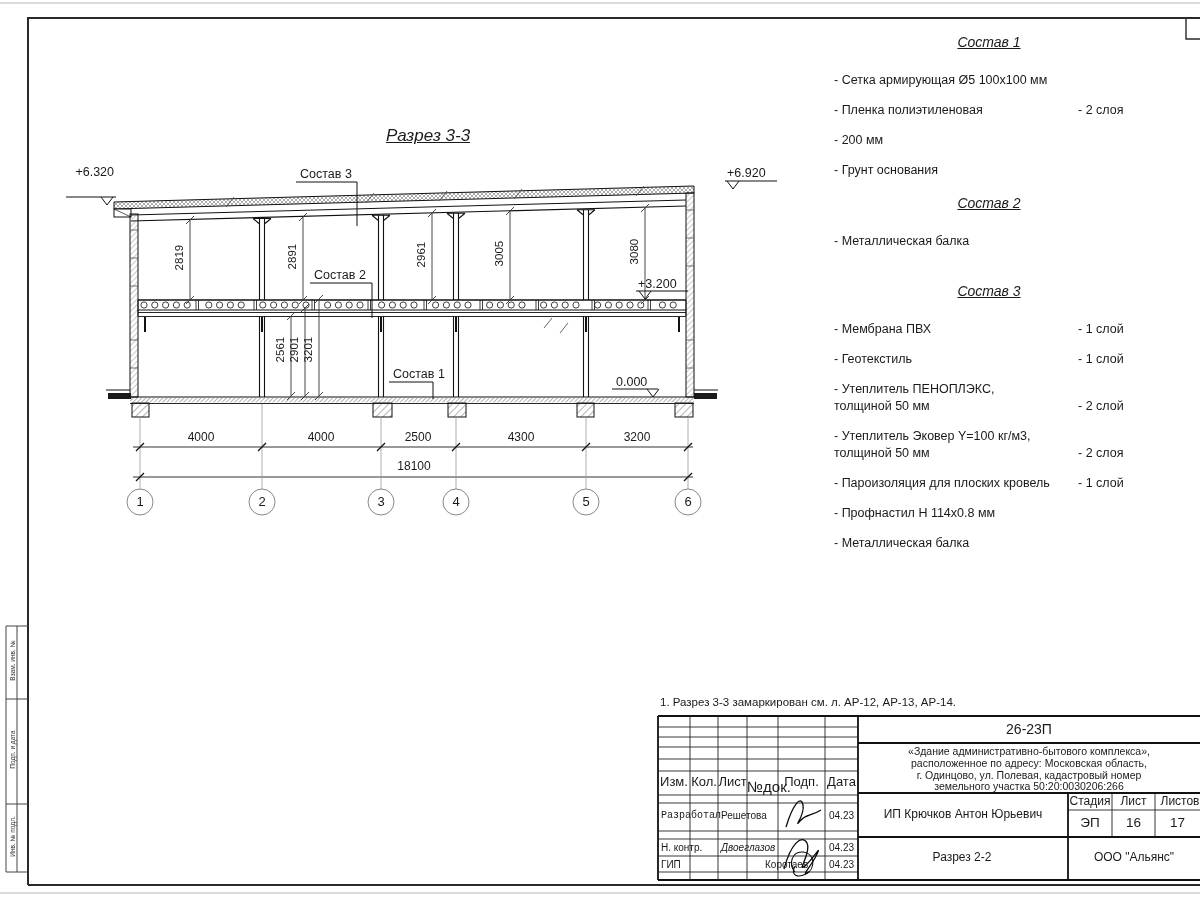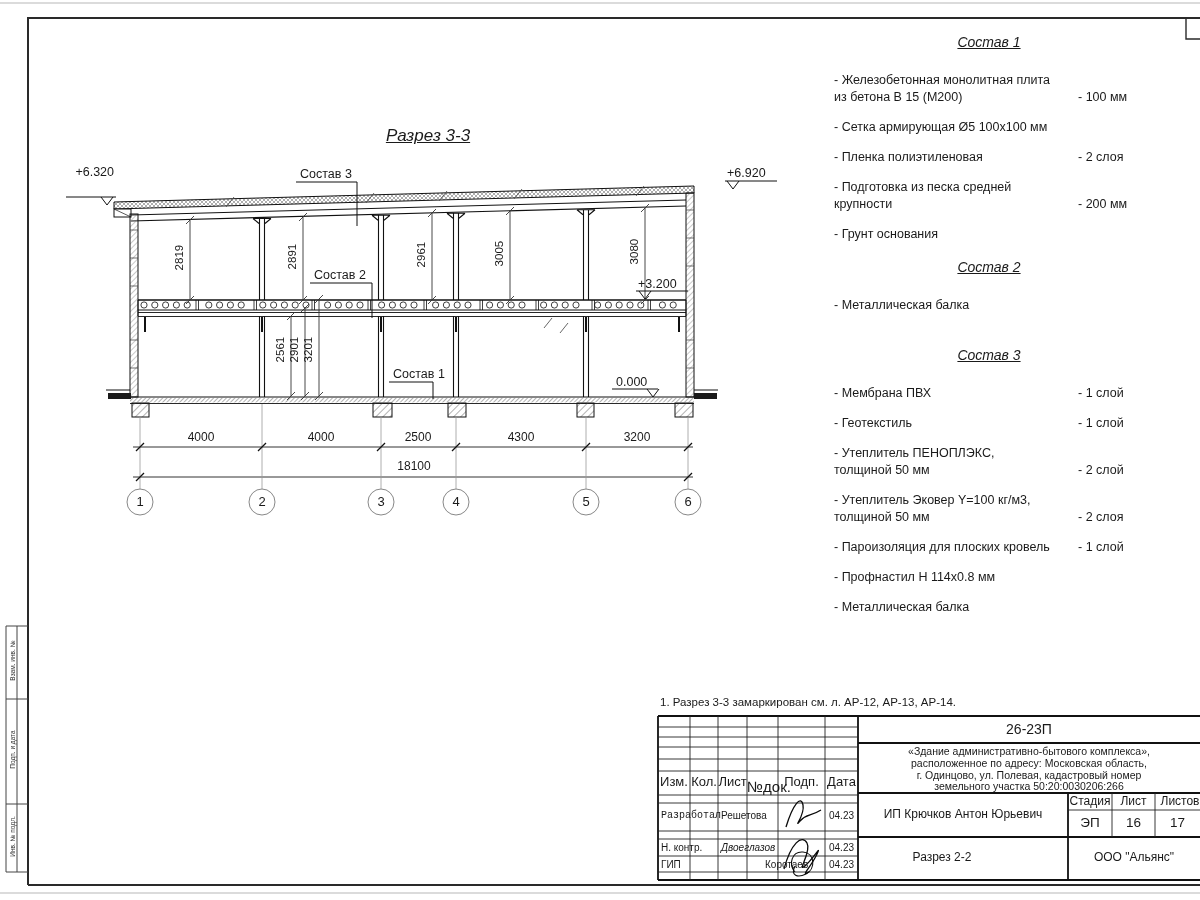--- a/index.html
+++ b/index.html
@@ -240,42 +240,31 @@
 <div class="t" style="left:300px;top:167px;font-size:12.5px;">Состав 3</div>
 <div class="t" style="left:314px;top:268px;font-size:12.5px;">Состав 2</div>
 <div class="t" style="left:393px;top:367px;font-size:12.5px;">Состав 1</div>
 
 <div class="t" style="left:660px;top:696px;font-size:11.5px;">1. Разрез 3-3 замаркирован см. л. АР-12, АР-13, АР-14.</div>
 
 <div id="comps">
     <div class="comp-head" style="margin-top:0px;">Состав 1</div>
     <div class="comp-item">
       <div class="comp-name">
-        <div>- Железобетонная  монолитная плита</div>
-        <div>из бетона В 15 (М200)</div>
-      </div>
-      <div class="comp-val">- 100 мм</div>
-    </div>
-    <div class="comp-item">
-      <div class="comp-name">
         <div>- Сетка армирующая Ø5 100х100 мм</div>
       </div>
       <div class="comp-val"></div>
     </div>
     <div class="comp-item">
       <div class="comp-name">
         <div>- Пленка полиэтиленовая</div>
       </div>
       <div class="comp-val">-  2 слоя</div>
     </div>
     <div class="comp-item">
-      <div class="comp-name">
-        <div>- Подготовка из песка средней</div>
-        <div>крупности</div>
-      </div>
       <div class="comp-val">- 200 мм</div>
     </div>
     <div class="comp-item">
       <div class="comp-name">
         <div>- Грунт основания</div>
       </div>
       <div class="comp-val"></div>
     </div>
     <div class="comp-head" style="margin-top:16px;">Состав 2</div>
     <div class="comp-item">
@@ -332,21 +321,21 @@
   </div>
 
 <div class="tb c" style="left:858px;top:722px;width:342px;font-size:14px;">26-23П</div>
 <div id="project-lines" class="tb c" style="left:862px;top:746px;width:334px;font-size:10.5px;line-height:11.8px;">
     <div>«Здание административно-бытового комплекса»,</div>
     <div>расположенное по адресу: Московская область,</div>
     <div>г. Одинцово, ул. Полевая, кадастровый номер</div>
     <div>земельного участка 50:20:0030206:266</div>
   </div>
 <div class="tb c" style="left:858px;top:808px;width:210px;font-size:12px;">ИП Крючков Антон Юрьевич</div>
-<div class="tb c" style="left:858px;top:851px;width:168px;font-size:12px;">Разрез 2-2</div>
+<div class="tb c" style="left:858px;top:851px;width:168px;font-size:12px;padding-left:20px;">Разрез 2-2</div>
 <div class="tb c" style="left:1068px;top:851px;width:132px;font-size:12px;">ООО "Альянс"</div>
 <div class="tb c" style="left:1068px;top:795px;width:44px;font-size:12px;">Стадия</div>
 <div class="tb c" style="left:1112px;top:795px;width:43px;font-size:12px;">Лист</div>
 <div class="tb c" style="left:1155px;top:795px;width:50px;font-size:12px;">Листов</div>
 <div class="tb c" style="left:1068px;top:816px;width:44px;font-size:13.5px;">ЭП</div>
 <div class="tb c" style="left:1112px;top:816px;width:43px;font-size:13.5px;">16</div>
 <div class="tb c" style="left:1155px;top:816px;width:45px;font-size:13.5px;">17</div>
 <div id="tb-cols">
     <div class="tb c" style="left:658px;top:775px;width:32px;font-size:13px;">Изм.</div>
     <div class="tb c" style="left:690px;top:775px;width:28px;font-size:13px;">Кол.</div>

